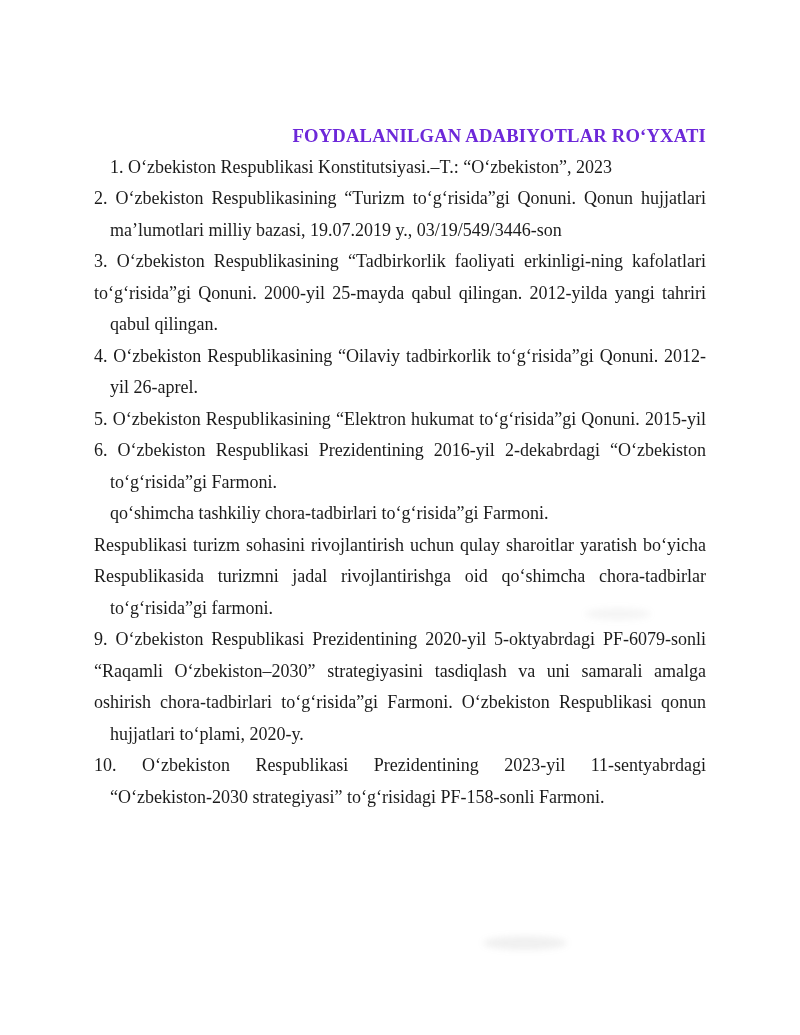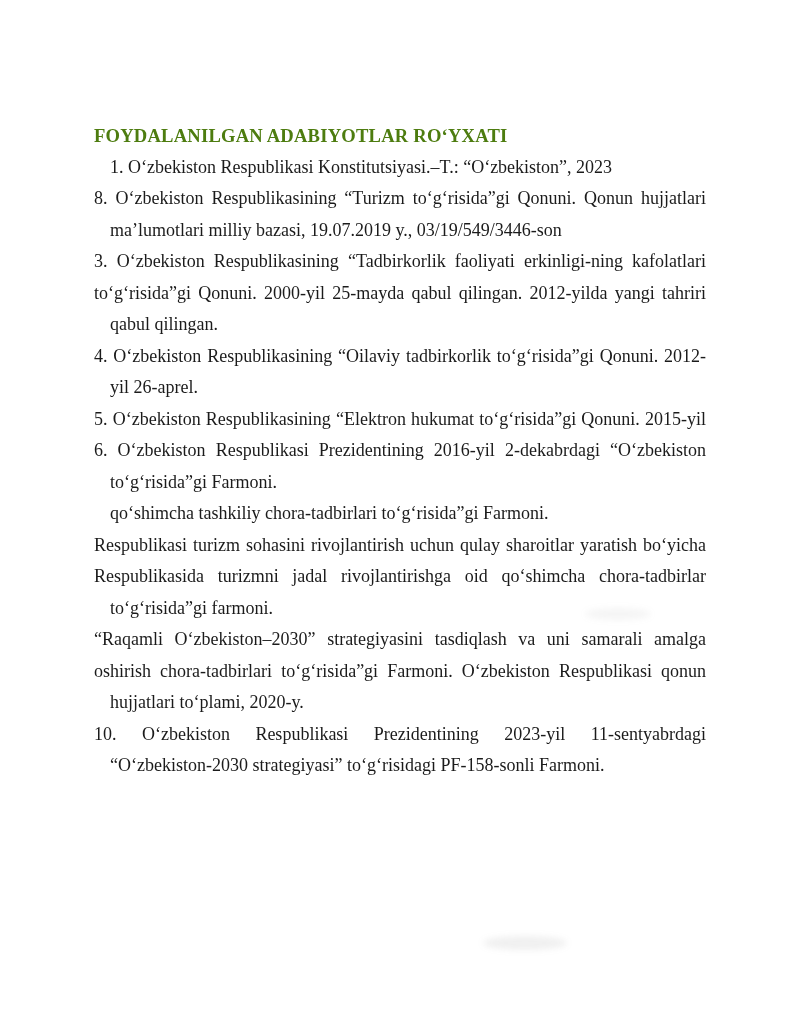--- a/index.html
+++ b/index.html
@@ -19,24 +19,24 @@
     position: absolute;
     left: 94px; top: 120px;
     width: 612px;
     font-size: 18px;
     line-height: 31.5px;
   }
   .title {
     margin: 0;
     font-size: 18.6px;
     font-weight: bold;
-    text-align: left;
+    text-align: right;
     line-height: 31.5px;
     letter-spacing: 0.2px;
-    color: #4d7c0f;
+    color: #6d28d9;
   }
   .ref { margin: 0; }
   .ln { display: block; }
   .j   { text-align: justify; text-align-last: justify; }
   .final { text-align: left; text-align-last: left; margin-left: 16px; }
   .artifact {
     position: absolute;
     border-radius: 50%;
     filter: blur(3px);
     pointer-events: none;
@@ -50,21 +50,21 @@
 <div class="page">
   <div class="content">
 
     <h1 class="title">FOYDALANILGAN ADABIYOTLAR RO‘YXATI</h1>
 
     <p class="ref">
       <span class="ln final">1. O‘zbekiston Respublikasi Konstitutsiyasi.–T.: “O‘zbekiston”, 2023</span>
     </p>
 
     <p class="ref">
-      <span class="ln j">8. O‘zbekiston Respublikasining “Turizm to‘g‘risida”gi Qonuni. Qonun hujjatlari</span>
+      <span class="ln j">2. O‘zbekiston Respublikasining “Turizm to‘g‘risida”gi Qonuni. Qonun hujjatlari</span>
       <span class="ln final">ma’lumotlari milliy bazasi, 19.07.2019 y., 03/19/549/3446-son</span>
     </p>
 
     <p class="ref">
       <span class="ln j">3. O‘zbekiston Respublikasining “Tadbirkorlik faoliyati erkinligi-ning kafolatlari</span>
       <span class="ln j">to‘g‘risida”gi Qonuni. 2000-yil 25-mayda qabul qilingan. 2012-yilda yangi tahriri</span>
       <span class="ln final">qabul qilingan.</span>
     </p>
 
     <p class="ref">
@@ -85,20 +85,21 @@
       <span class="ln final">qo‘shimcha tashkiliy chora-tadbirlari to‘g‘risida”gi Farmoni.</span>
       <span class="ln j">Respublikasi turizm sohasini rivojlantirish uchun qulay sharoitlar yaratish bo‘yicha</span>
     </p>
 
     <p class="ref">
       <span class="ln j">Respublikasida turizmni jadal rivojlantirishga oid qo‘shimcha chora-tadbirlar</span>
       <span class="ln final">to‘g‘risida”gi farmoni.</span>
     </p>
 
     <p class="ref">
+      <span class="ln j">9. O‘zbekiston Respublikasi Prezidentining 2020-yil 5-oktyabrdagi PF-6079-sonli</span>
       <span class="ln j">“Raqamli O‘zbekiston–2030” strategiyasini tasdiqlash va uni samarali amalga</span>
       <span class="ln j">oshirish chora-tadbirlari to‘g‘risida”gi Farmoni. O‘zbekiston Respublikasi qonun</span>
       <span class="ln final">hujjatlari to‘plami, 2020-y.</span>
     </p>
 
     <p class="ref">
       <span class="ln j">10. O‘zbekiston Respublikasi Prezidentining 2023-yil 11-sentyabrdagi</span>
       <span class="ln final">“O‘zbekiston-2030 strategiyasi” to‘g‘risidagi PF-158-sonli Farmoni.</span>
     </p>
 

